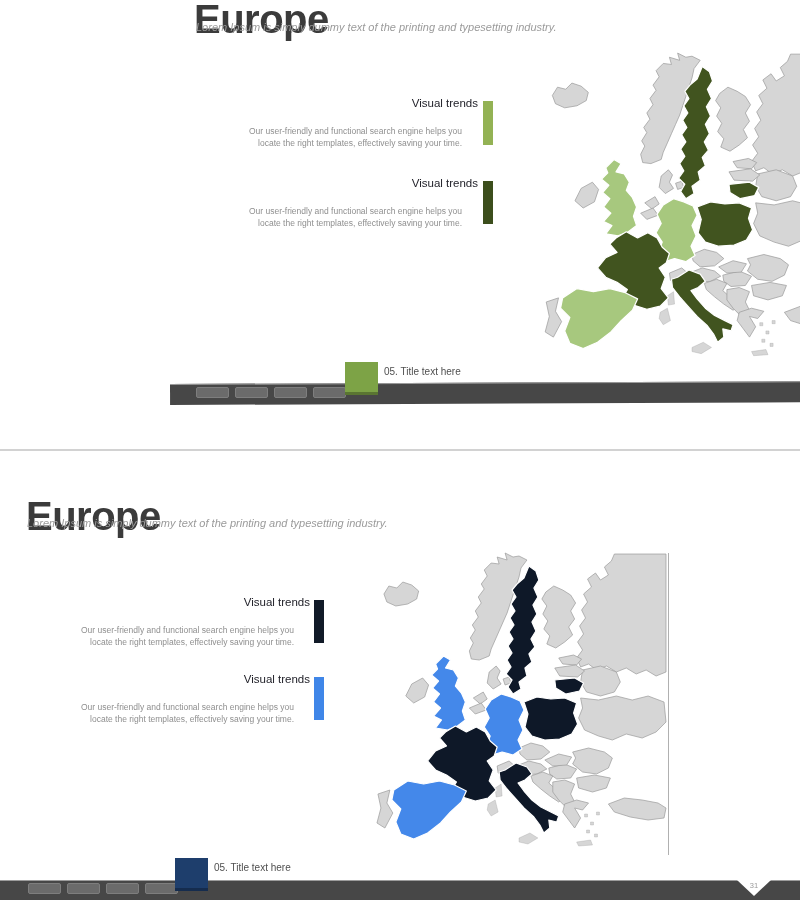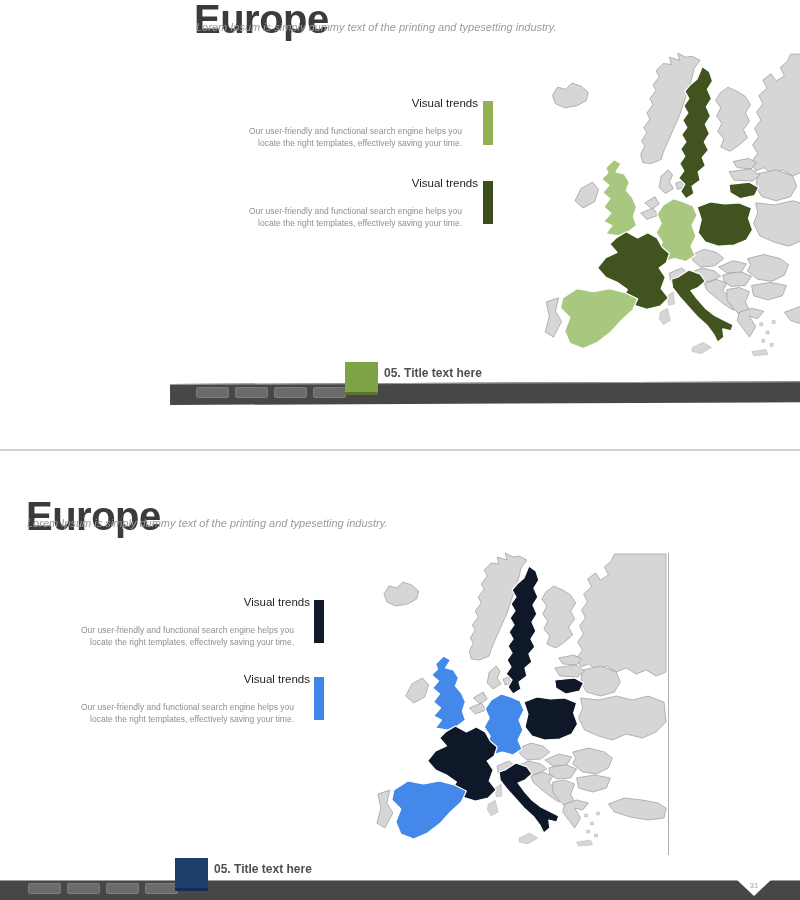--- a/index.html
+++ b/index.html
@@ -27,21 +27,21 @@
   .footer-bar{position:absolute;background:#474747;border-top:1px solid #9c9c9c;}
   #slide-top .footer-bar{left:170px;top:384px;width:630px;height:20px;transform:rotate(-.25deg);transform-origin:left top;}
   #slide-bottom .footer-bar{left:0;top:429px;width:800px;height:21px;}
   .tabs{position:absolute;display:flex;gap:6px;}
   #slide-top .tabs{left:196px;top:387px;}
   #slide-bottom .tabs{left:28px;top:432px;}
   .tab{width:31px;height:9px;background:#6b6b6b;border:1px solid #7e7e7e;border-radius:2px;}
   .active-square{position:absolute;width:33px;height:30px;border-bottom:3px solid rgba(0,0,0,.28);}
   #slide-top .active-square{left:345px;top:362px;}
   #slide-bottom .active-square{left:175px;top:407px;}
-  .footer-label{position:absolute;font-size:12px;color:#4f4f4f;white-space:nowrap;font-weight:bold;}
+  .footer-label{position:absolute;font-size:10px;color:#4f4f4f;white-space:nowrap;}
   #slide-top .footer-label{left:384px;top:366px;}
   #slide-bottom .footer-label{left:214px;top:411px;}
   .notch{position:absolute;left:737px;top:429px;width:0;height:0;
          border-left:17px solid transparent;border-right:17px solid transparent;border-top:16px solid #fff;}
   .page-num{position:absolute;left:737px;top:430px;width:34px;text-align:center;font-size:7.5px;color:#9a9a9a;}
 
   path.country{stroke-linejoin:round;}
   path.islands{stroke-width:.3;}
 </style>
 </head>

